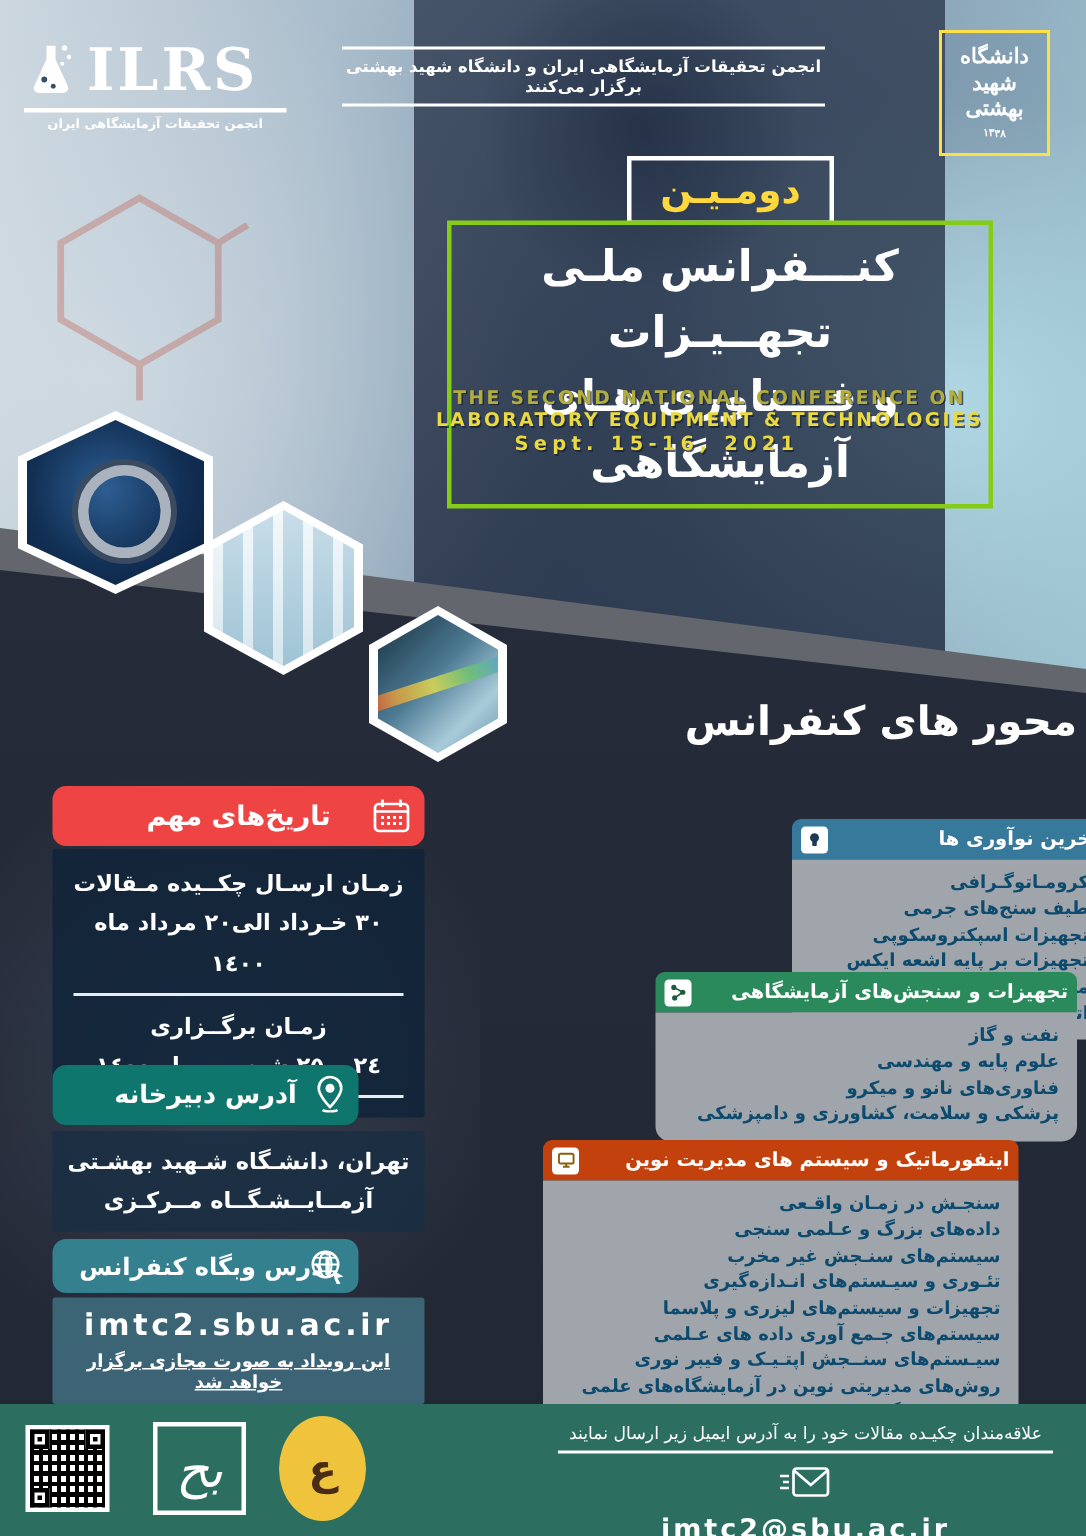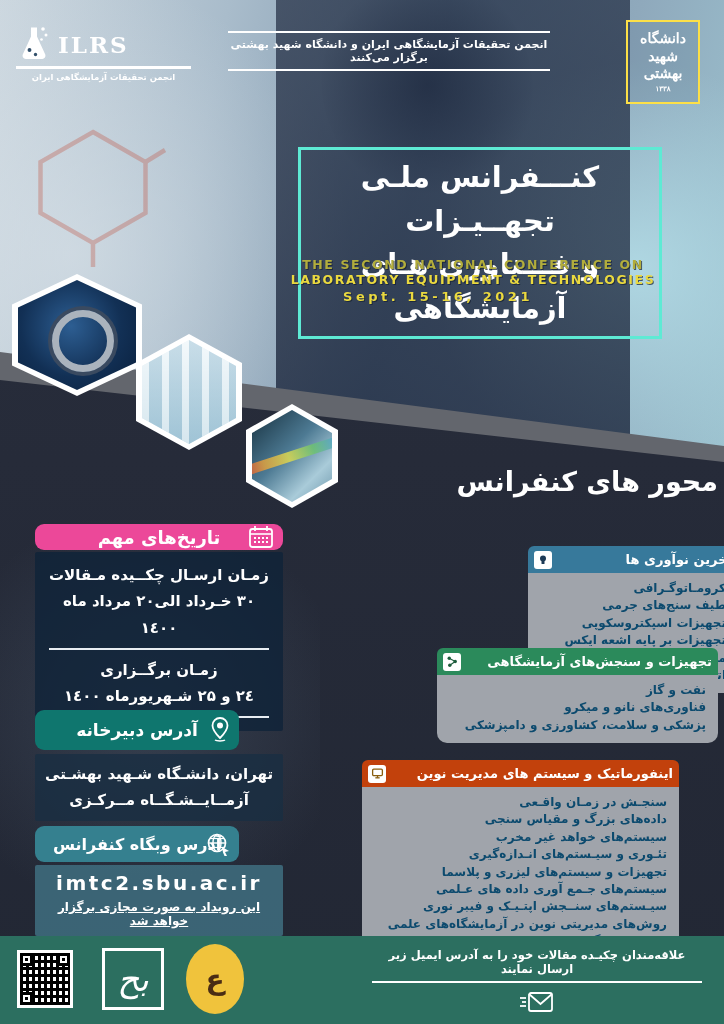--- a/index.html
+++ b/index.html
@@ -39,35 +39,35 @@
     repeating-linear-gradient(90deg,rgba(255,255,255,.55) 0 7px,rgba(150,185,205,.35) 7px 20px),
     linear-gradient(#e4f1f7,#a4c9da);}
   .hex3{left:246px;top:404px;width:92px;height:104px;}
   .hex3 .hex-inner{background:linear-gradient(135deg,#16303f 0%,#4d7a93 45%,#a9cbd9 75%,#6e97ab 100%);overflow:hidden;}
   .hex3 .rainbow{position:absolute;left:-16px;top:38px;width:130px;height:10px;transform:rotate(-18deg);
     background:linear-gradient(90deg,#d33,#e8a23a,#e4de4c,#6cc46c,#4f9fd8,#7a5bc0);opacity:.8;}
 
   
   .ilrs{left:16px;top:24px;width:175px;z-index:5;color:#fff;}
   .ilrs-row{display:flex;align-items:center;gap:6px;}
-  .ilrs-acronym{font-family:"DejaVu Serif",serif;font-weight:bold;font-size:23px;letter-spacing:2px;}
+  .ilrs-acronym{font-family:"DejaVu Serif",serif;font-weight:bold;font-size:39px;letter-spacing:2px;}
   .ilrs-rule{height:3px;background:#fff;margin:2px 0 3px 0;}
   .ilrs-sub{font-size:8.5px;font-weight:bold;text-align:center;direction:rtl;}
   .org-line{left:228px;top:31px;width:318px;z-index:5;color:#fff;text-align:center;direction:rtl;
     font-size:11px;font-weight:bold;border-top:2px solid #fff;border-bottom:2px solid #fff;padding:5px 2px;}
   .uni-logo{left:626px;top:20px;width:70px;height:80px;z-index:5;border:2px solid #fde047;
     color:#fff;display:flex;flex-direction:column;align-items:center;justify-content:center;
     font-weight:bold;font-size:14px;line-height:1.25;direction:rtl;background:rgba(60,90,115,.18);
     font-family:"DejaVu Serif",serif;transform:rotate(0.001deg);}
   .uni-year{font-size:7px;letter-spacing:1px;margin-top:2px;}
 
   
   .badge{left:418px;top:104px;width:132px;height:40px;z-index:5;border:3px solid #fff;
     color:#ffd83e;font-size:25px;font-weight:bold;text-align:center;line-height:40px;direction:rtl;}
-  .main-box{left:298px;top:147px;width:350px;z-index:5;border:3px solid #5eead4;
+  .main-box{left:298px;top:147px;width:350px;z-index:5;border:3px solid #84cc16;
     color:#fff;font-weight:bold;font-size:29px;line-height:1.5;text-align:center;direction:rtl;padding:6px 4px;}
   .en1{left:288px;top:257px;width:370px;z-index:5;color:#b2ad3c;font-weight:bold;font-size:12.5px;
     letter-spacing:1.6px;text-align:center;text-shadow:1px 1px 0 rgba(20,30,50,.7);}
   .en2{left:288px;top:272px;width:370px;z-index:5;color:#ead93f;font-weight:bold;font-size:12.5px;
     letter-spacing:1.6px;text-align:center;text-shadow:1px 1px 0 rgba(20,30,50,.7);}
   .en-date{left:288px;top:289px;width:300px;z-index:5;color:#ead93f;font-weight:bold;font-size:13px;
     letter-spacing:3.5px;text-align:center;text-shadow:1px 1px 0 rgba(20,30,50,.7);}
 
   
   .topics-heading{left:430px;top:466px;width:288px;z-index:5;color:#fff;font-size:27px;
@@ -86,21 +86,21 @@
   .hdr-blue{background:#37799b;}
   .hdr-green{background:#2b8a5b;}
   .hdr-orange{background:#c2410c;}
 
   
   .ibox{z-index:5;color:#fff;}
   .ibox-hdr{position:relative;display:flex;align-items:center;justify-content:center;
     border-radius:9px;color:#fff;font-weight:bold;direction:rtl;}
   .ibox-hdr .ic{position:absolute;right:9px;top:50%;transform:translateY(-50%);}
   .dates{left:35px;top:524px;width:248px;}
-  .dates .ibox-hdr{height:26px;background:#ec4899;font-size:18px;}
+  .dates .ibox-hdr{height:40px;background:#ef4444;font-size:18px;}
   .dates-body{background:rgba(14,35,56,.78);padding:10px 10px 6px;margin-top:2px;border-radius:2px;}
   .d-line{font-size:15px;font-weight:bold;text-align:center;direction:rtl;line-height:1.75;}
   .d-div{height:0;border-bottom:2px solid #e8edf2;margin:7px 4px;}
   .secr{left:35px;top:710px;width:248px;}
   .secr .ibox-hdr{width:204px;height:40px;background:#0f766e;font-size:17px;}
   .secr-body{background:rgba(25,46,66,.8);margin-top:4px;padding:8px 6px;border-radius:2px;}
   .s-line{font-size:15px;font-weight:bold;text-align:center;direction:rtl;line-height:1.7;}
   .web{left:35px;top:826px;width:248px;}
   .web .ibox-hdr{width:204px;height:36px;background:#35808f;font-size:16px;}
   .web-body{background:rgba(64,110,128,.85);margin-top:3px;padding:6px 4px 8px;border-radius:2px;}
@@ -117,21 +117,21 @@
     background-color:#fff;position:relative;}
   .finder{position:absolute;width:13px;height:13px;border:3px solid #000;background:#fff;box-sizing:border-box;}
   .finder::after{content:"";position:absolute;left:2px;top:2px;width:3px;height:3px;background:#000;}
   .f1{left:0;top:0}.f2{right:0;top:0}.f3{left:0;bottom:0}
   .callig{position:absolute;left:102px;top:12px;width:62px;height:62px;border:3px solid #fff;box-sizing:border-box;
     display:flex;align-items:center;justify-content:center;color:#fff;
     font-family:"DejaVu Serif",serif;font-size:34px;font-style:italic;}
   .oval{position:absolute;left:186px;top:8px;width:58px;height:70px;border-radius:50%;background:#f0c33c;
     display:flex;align-items:center;justify-content:center;color:#4a2c14;font-size:28px;font-weight:bold;}
   .f-right{position:absolute;right:22px;top:12px;width:330px;text-align:center;color:#fff;}
-  .f-cta{font-size:11.5px;font-weight:bold;direction:rtl;padding-bottom:5px;border-bottom:2px solid #fff;}
+  .f-cta{font-size:11.5px;font-weight:normal;direction:rtl;padding-bottom:5px;border-bottom:2px solid #fff;}
   .f-email-row{display:flex;align-items:center;justify-content:center;gap:10px;margin-top:8px;flex-direction:column;}
   .f-email{font-size:18px;font-weight:bold;letter-spacing:2px;direction:ltr;}
 
   svg.icon{display:block;}
 </style>
 </head>
 <body>
 
 <div class="poster">
 
@@ -180,20 +180,21 @@
 
   <div class="abs org-line">انجمن تحقیقات آزمایشگاهی ایران و دانشگاه شهید بهشتی برگزار می‌کنند</div>
 
   <div class="abs uni-logo">
     <span>دانشگاه</span>
     <span>شهید</span>
     <span>بهشتی</span>
     <span class="uni-year">۱۳۳۸</span>
   </div>
 
+  <div class="abs badge">دومـیـن</div>
   <div class="abs main-box">
     <div>کنـــفرانس  ملـی تجهــیـزات</div>
     <div>و فـــناوری هـای آزمایشگاهی</div>
   </div>
   <div class="abs en1">THE SECOND NATIONAL  CONFERENCE ON</div>
   <div class="abs en2">LABORATORY EQUIPMENT  &amp; TECHNOLOGIES</div>
   <div class="abs en-date">Sept. 15-16, 2021</div>
 
   <div class="abs topics-heading">محور های کنفرانس</div>
 
@@ -224,40 +225,41 @@
             <line x1="17" y1="12" x2="7" y2="19" stroke="#1d5c3c" stroke-width="2"></line>
           <circle cx="6" cy="6" r="3.2" fill="#1d5c3c"></circle>
             <circle cx="17" cy="12" r="3.2" fill="#1d5c3c"></circle>
             <circle cx="7" cy="19" r="3.2" fill="#1d5c3c"></circle>
         </svg>
       </span>
       <span class="ttl">تجهیزات و سنجش‌های آزمایشگاهی</span>
     </div>
     <div class="tbox-body">
         <div class="t-item">نفت و گاز</div>
+        <div class="t-item">علوم پایه و مهندسی</div>
         <div class="t-item">فناوری‌های نانو و میکرو</div>
         <div class="t-item">پزشکی و سلامت، کشاورزی و دامپزشکی</div>
       </div>
   </div>
 
   <div class="abs tbox tbox3">
     <div class="tbox-hdr hdr-orange">
       <span class="hdr-ic">
         <svg class="icon" width="13" height="13" viewBox="0 0 24 24">
           <rect x="3" y="4" width="18" height="12" rx="2" fill="none" stroke="#8a5f10" stroke-width="2.4"></rect>
           <line x1="8" y1="20" x2="16" y2="20" stroke="#8a5f10" stroke-width="2.4"></line>
             <line x1="12" y1="16" x2="12" y2="20" stroke="#8a5f10" stroke-width="2.4"></line>
         </svg>
       </span>
       <span class="ttl">اینفورماتیک و سیستم های مدیریت نوین</span>
     </div>
     <div class="tbox-body">
         <div class="t-item">سنجـش در زمـان واقـعی</div>
-        <div class="t-item">داده‌های بزرگ و مقیاس سنجی</div>
-        <div class="t-item">سیستم‌های خواهد غیر مخرب</div>
+        <div class="t-item">داده‌های بزرگ و عـلمی سنجی</div>
+        <div class="t-item">سیستم‌های سنـجش غیر مخرب</div>
         <div class="t-item">تئـوری و سیـستم‌های انـدازه‌گیری</div>
         <div class="t-item">تجهیزات و سیستم‌های لیزری و پلاسما</div>
         <div class="t-item">سیستم‌های جـمع آوری داده های عـلمی</div>
         <div class="t-item">سیـستم‌های سنــجش اپتـیـک و فیبر نوری</div>
         <div class="t-item">روش‌های مدیریتی نوین در آزمایشگاه‌های علمی</div>
         <div class="t-item">پردازش سیگنال و تصویر در سنجش های آزمایشگاهی</div>
       </div>
   </div>
 
   <div class="abs ibox dates">

